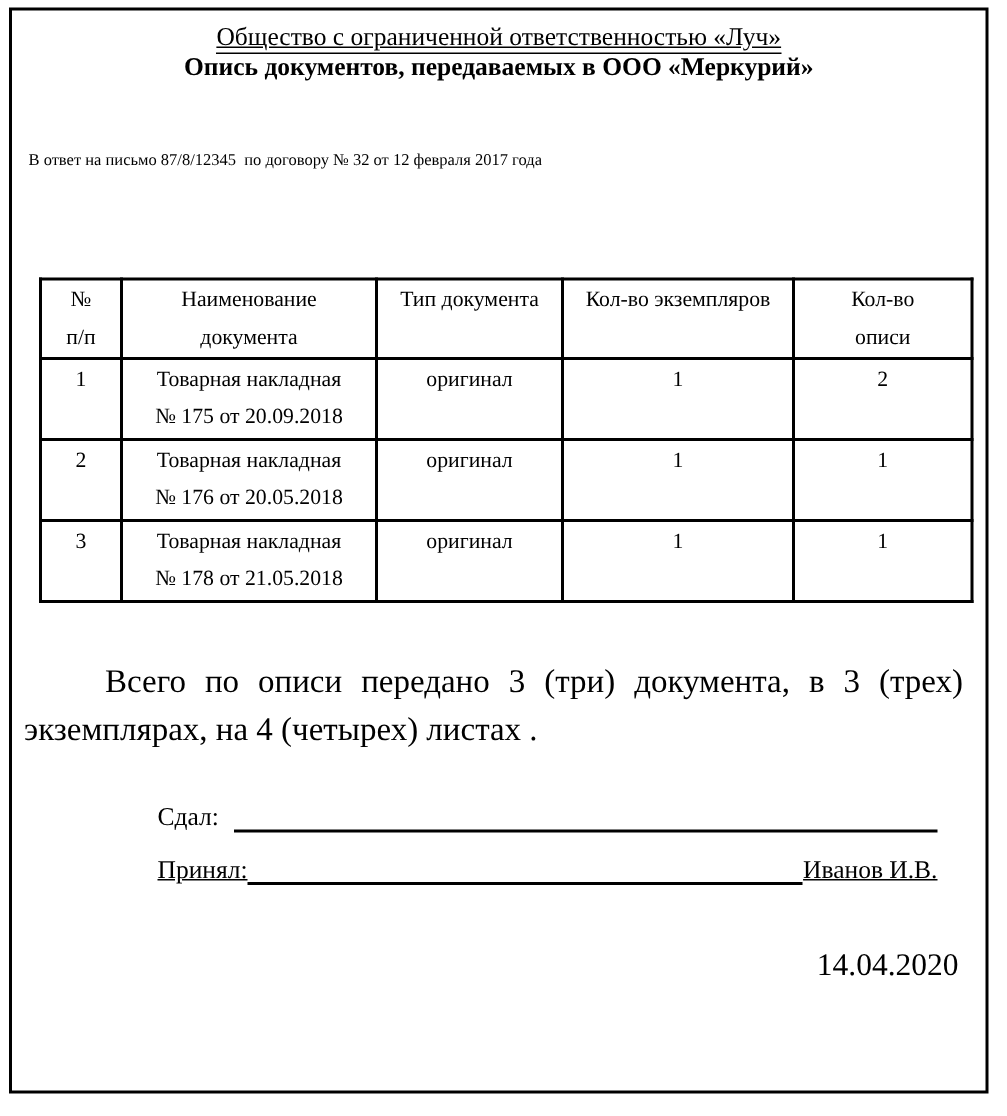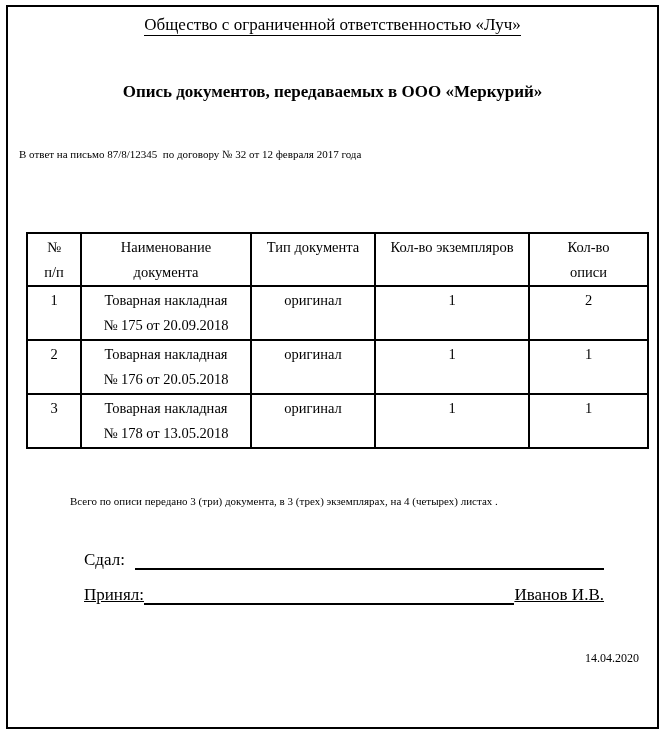--- a/index.html
+++ b/index.html
@@ -21,27 +21,27 @@
     border: 2px solid #000;
     box-sizing: border-box;
     background: #fff;
     overflow: hidden;
   }
   .org-title {
     margin-top: 8px;
     text-align: center;
     font-size: 17px;
     line-height: 20px;
+    text-decoration: underline;
   }
   .org-title .u {
     border-bottom: 1.5px solid #000;
     padding-bottom: 1px;
   }
   .doc-title {
-    margin-top: 47px;
     text-align: center;
     font-weight: bold;
     font-size: 17px;
     line-height: 20px;
   }
   .intro {
     margin-top: 42px;
     margin-left: 11px;
     font-size: 11px;
     line-height: 20px;
@@ -62,49 +62,49 @@
     text-align: center;
     font-weight: normal;
     line-height: 25px;
     padding: 1px 2px 0 2px;
     overflow: hidden;
   }
   table.doc-table th { height: 48px; }
   table.doc-table td { height: 51px; }
   .summary {
     margin: 36px 15px 0 8px;
-    font-size: 11px;
+    font-size: 22px;
     line-height: 32px;
     text-align: justify;
     text-indent: 54px;
   }
   .sig-block {
     margin-top: 30px;
-    margin-left: 76px;
+    margin-left: 97px;
     width: 520px;
   }
   .sig-row {
     display: flex;
     height: 26px;
     font-size: 17px;
     line-height: 26px;
     white-space: nowrap;
   }
   .sig-row + .sig-row { margin-top: 9px; text-decoration: underline; }
   .sig-fill {
     flex: 1;
     border-bottom: 2px solid #000;
     margin-bottom: 3px;
   }
   .sig-row.first .sig-fill { margin-left: 10px; }
   .date-line {
     margin-top: 40px;
     margin-right: 18px;
     text-align: right;
-    font-size: 12px;
+    font-size: 21px;
     line-height: 20px;
   }
 </style>
 </head>
 <body>
 
 <div class="page">
 
   <div class="org-title"><span class="u">Общество с ограниченной ответственностью «Луч»</span></div>
 
@@ -160,21 +160,21 @@
           <div>№ 176 от 20.05.2018</div>
         </td>
         <td>оригинал</td>
         <td>1</td>
         <td>1</td>
       </tr>
       <tr>
         <td>3</td>
         <td>
           <div>Товарная накладная</div>
-          <div>№ 178 от 13.05.2018</div>
+          <div>№ 178 от 21.05.2018</div>
         </td>
         <td>оригинал</td>
         <td>1</td>
         <td>1</td>
       </tr>
     </tbody>
   </table>
 
   <div class="summary">Всего по описи передано 3 (три) документа, в 3 (трех) экземплярах, на 4 (четырех) листах .</div>
 

